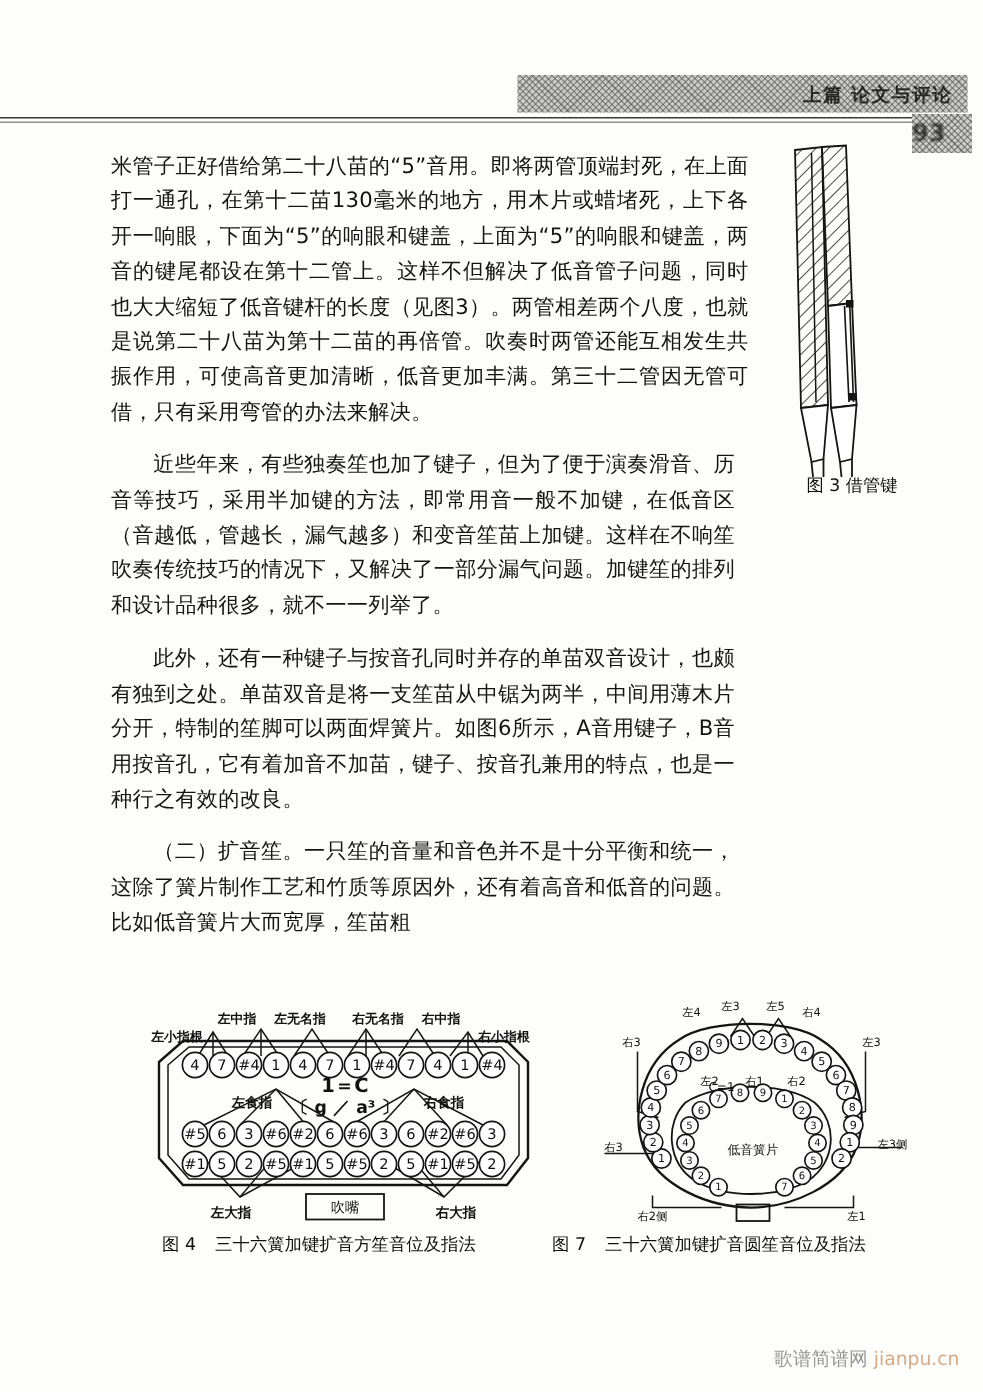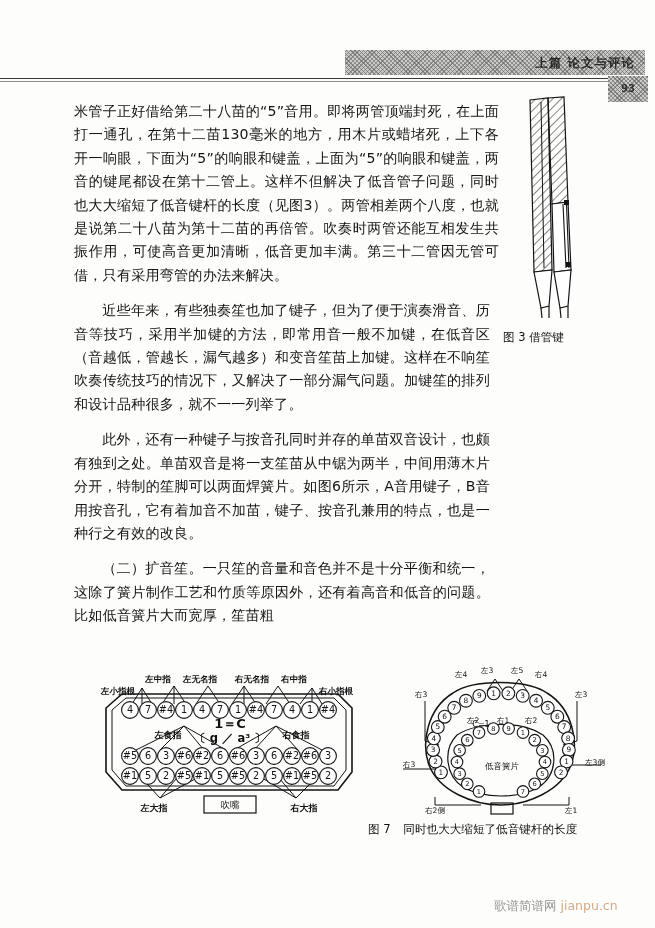--- a/index.html
+++ b/index.html
@@ -80,22 +80,22 @@
         rgba(255,255,255,0) 1px, rgba(255,255,255,0) 3px),
       #cbcbc8;
   }
   .pagenum-text {
     position: absolute;
     left: 608px;
     top: 80px;
     width: 40px;
     height: 18px;
     line-height: 18px;
-    text-align: center;
-    font-size: 10px;
+    text-align: left;
+    font-size: 16px;
     font-weight: bold;
     color: #222;
     filter: blur(.7px);
     opacity: .85;
   }
 
   
   .body-col {
     position: absolute;
     left: 62px;
@@ -119,24 +119,25 @@
   .fig3-wrap {
     position: absolute;
     left: 508px;
     top: 92px;
     width: 120px;
     height: 235px;
   }
   .fig3-caption {
     position: absolute;
     left: 503px;
-    top: 330px;
+    top: 316px;
     width: 130px;
     font-size: 11.5px;
     color: #111;
+    text-align: center;
     font-family: "DejaVu Sans", sans-serif;
   }
 
   
   .fig4-wrap {
     position: absolute;
     left: 96px;
     top: 668px;
     width: 268px;
     height: 148px;
@@ -162,21 +163,21 @@
     white-space: nowrap;
     font-family: "DejaVu Sans", sans-serif;
   }
   .figcap.c4 { left: 108px; top: 0; }
   .figcap.c5 { left: 368px; top: 0; }
   .figcap .num { margin-right: 9px; }
 
   
   .watermark {
     position: absolute;
-    left: 494px;
+    left: 516px;
     top: 898px;
     font-size: 12.5px;
     white-space: nowrap;
     opacity: .72;
   }
   .watermark .cn { color: #6f6f6f; }
   .watermark .en { color: #c98a56; margin-left: 4px; }
 
   svg { display: block; overflow: visible; }
   .ink { fill: none; stroke: #141414; }
@@ -628,23 +629,27 @@
           <text x="14" y="102" text-anchor="middle" font-size="7.6" font-family="DejaVu Sans, sans-serif" fill="#111">右3</text>
           <text x="200" y="100" text-anchor="middle" font-size="7.6" font-family="DejaVu Sans, sans-serif" fill="#111">左3侧</text>
           <text x="40" y="148" text-anchor="middle" font-size="7.6" font-family="DejaVu Sans, sans-serif" fill="#111">右2侧</text>
           <text x="176" y="148" text-anchor="middle" font-size="7.6" font-family="DejaVu Sans, sans-serif" fill="#111">左1</text>
           <text x="108" y="58" text-anchor="middle" font-size="7.6" font-family="DejaVu Sans, sans-serif" fill="#111">右1</text>
         </g>
     </svg>
   </div>
 
   <div class="fig-caption-row">
+    <div class="figcap c4">
+      <span class="num">图 4</span>
+      <span>三十六簧加键扩音方笙音位及指法</span>
+    </div>
     <div class="figcap c5">
       <span class="num">图 7</span>
-      <span>同时也大大缩短了低音键杆的长度</span>
+      <span>三十六簧加键扩音圆笙音位及指法</span>
     </div>
   </div>
 
   <div class="watermark">
     <span class="cn">歌谱简谱网</span><span class="en">jianpu.cn</span>
   </div>
 
 </div>
 
 </body></html>

